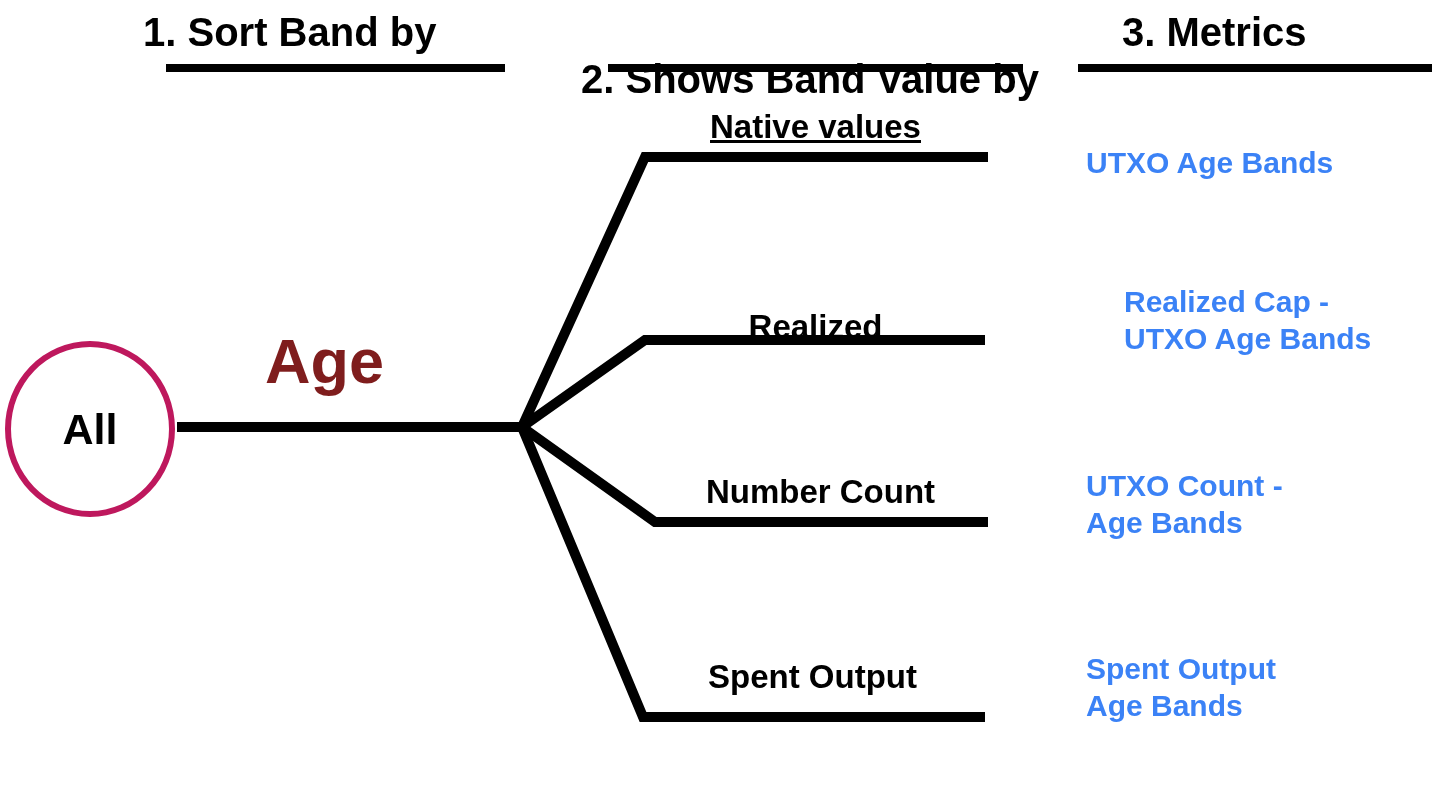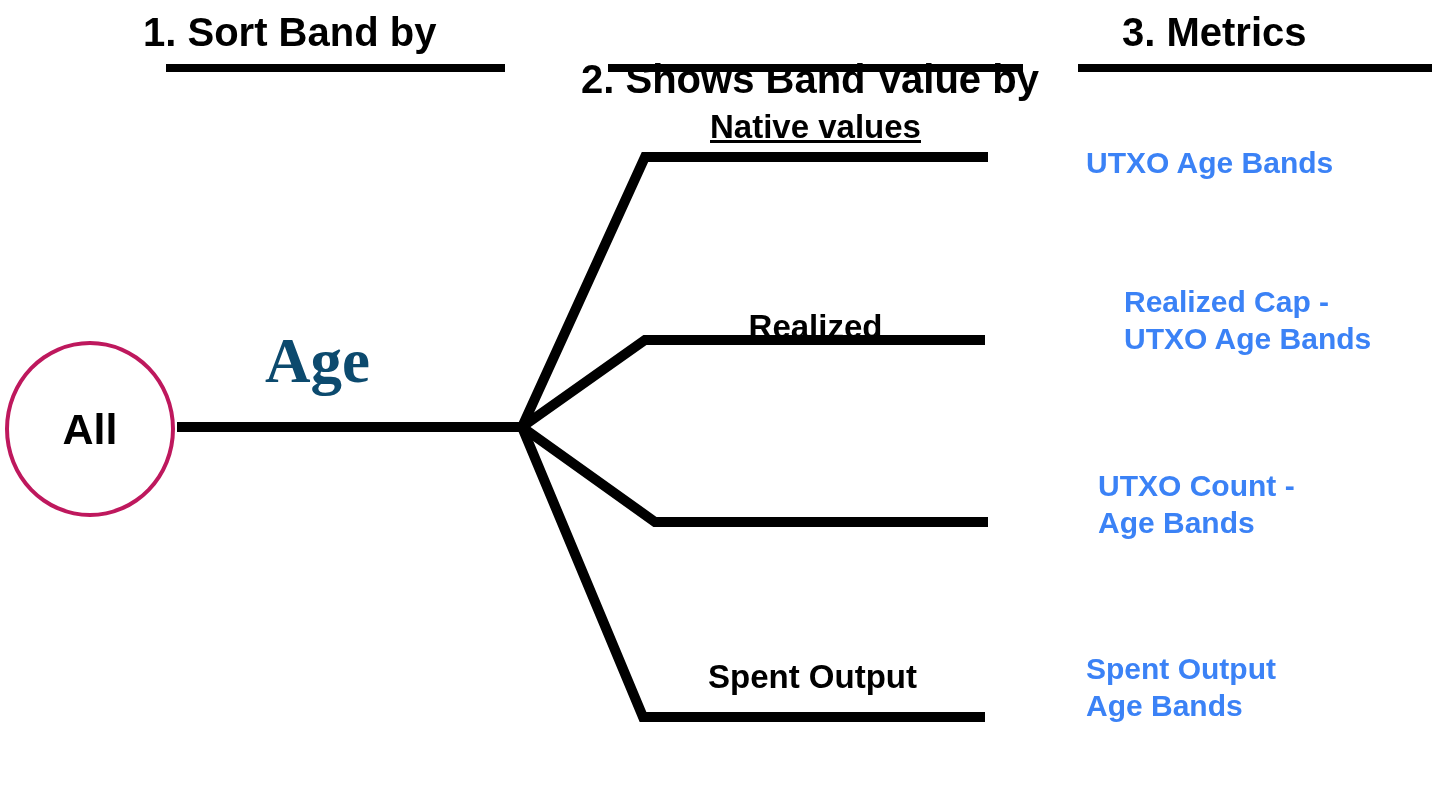--- a/index.html
+++ b/index.html
@@ -31,45 +31,44 @@
     line-height: 1;
   }
   .hdr-rule {
     position: absolute;
     background: #000000;
     height: 8px;
   }
   .node-label {
     position: absolute;
     font-weight: bold;
-    color: #0c4a6e;
+    color: #7f1d1d;
     white-space: nowrap;
     line-height: 1;
-    font-family: Liberation Serif, serif;
   }
   .branch-label {
     position: absolute;
     font-weight: bold;
     font-size: 33px;
     color: #000000;
     white-space: nowrap;
     line-height: 1;
     text-align: center;
   }
   .metric-label {
     position: absolute;
     font-weight: bold;
     font-size: 30px;
     color: #3b82f6;
     line-height: 1.22;
     white-space: pre-line;
   }
   .root-circle {
     position: absolute;
-    border: 4px solid #be185d;
+    border: 6px solid #be185d;
     border-radius: 50%;
     box-sizing: border-box;
     display: flex;
     flex-direction: column;
     align-items: center;
     justify-content: center;
   }
   .root-line {
     font-weight: bold;
     font-size: 43px;
@@ -102,23 +101,24 @@
   <div class="hdr-rule" style="left:1078px; top:64px; width:354px;"></div>
 
   <div class="root-circle" style="left:5px; top:341px; width:170px; height:176px;">
     <div class="root-line">All</div>
   </div>
 
   <div class="node-label" style="left:265px; top:330px; font-size:63px;">Age</div>
 
   <div class="branch-label" style="left:643px; top:110px; width:345px;text-decoration:underline;">Native values</div>
   <div class="branch-label" style="left:643px; top:310px; width:345px;">Realized</div>
+  <div class="branch-label" style="left:648px; top:475px; width:345px;">Number Count</div>
   <div class="branch-label" style="left:640px; top:660px; width:345px;">Spent Output</div>
 
   <div class="metric-label" style="left:1086px; top:145px;">UTXO Age Bands</div>
   <div class="metric-label" style="left:1086px; top:284px;margin-left:38px;">Realized Cap -
 UTXO Age Bands</div>
-  <div class="metric-label" style="left:1086px; top:468px;margin-left:12px;">UTXO Count -
+  <div class="metric-label" style="left:1086px; top:468px;">UTXO Count -
 Age Bands</div>
   <div class="metric-label" style="left:1086px; top:651px;">Spent Output
 Age Bands</div>
 
 </div>
 
 </body></html>

